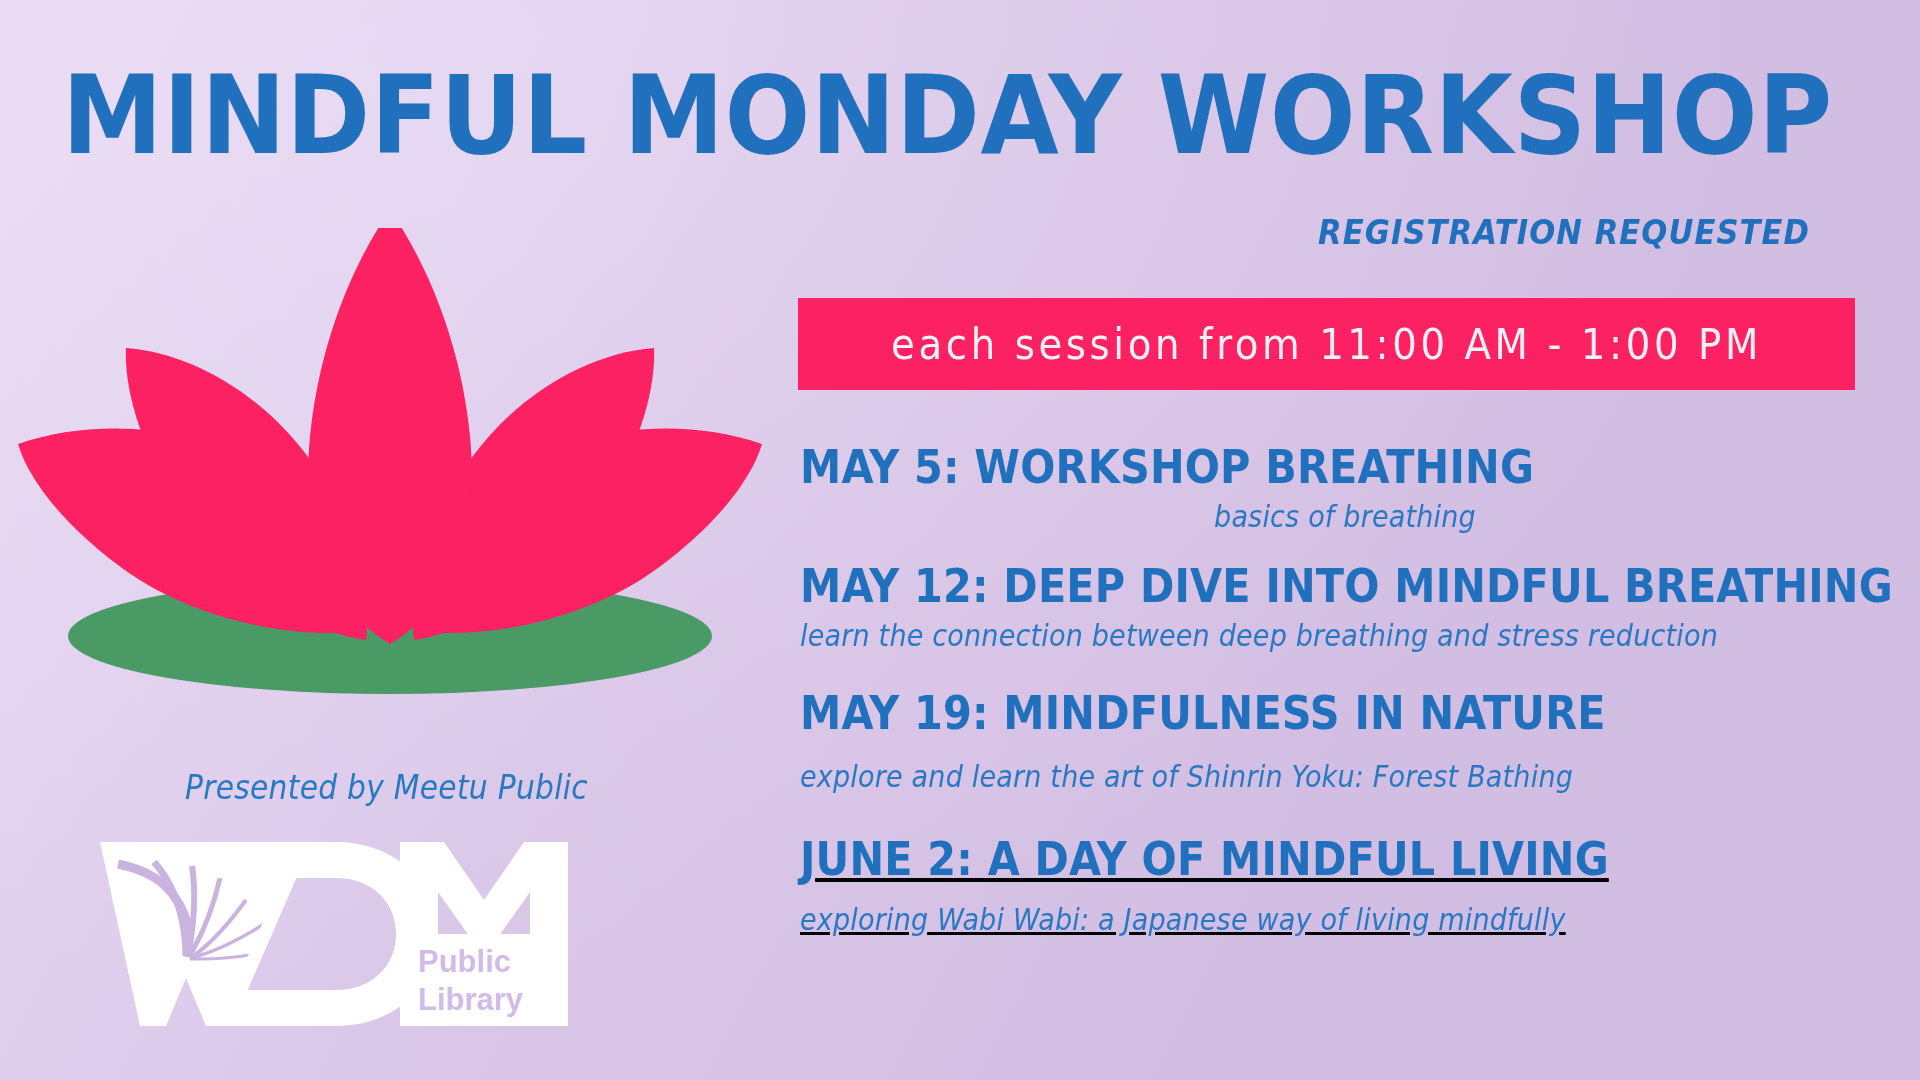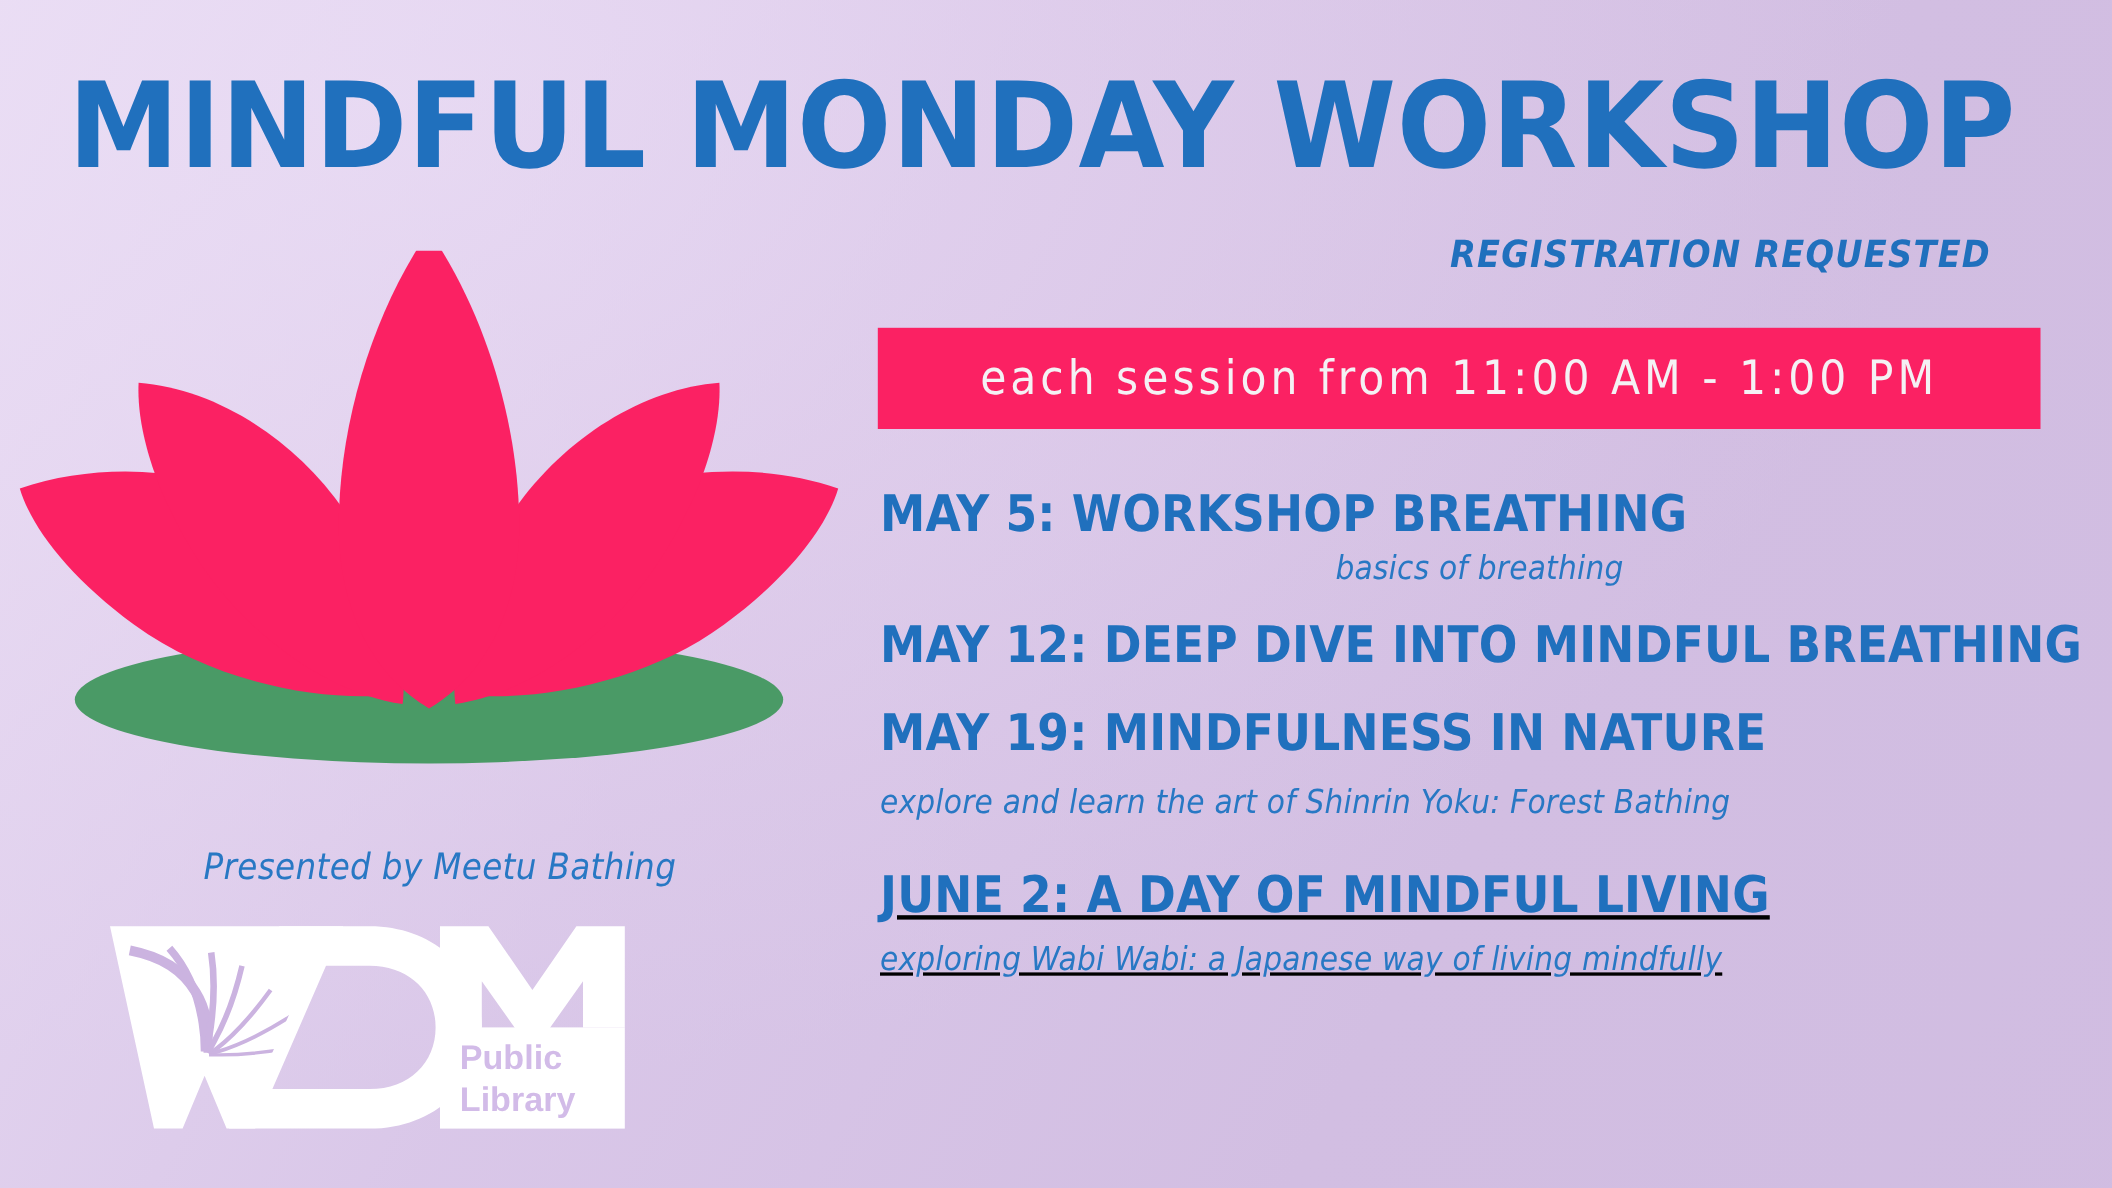--- a/index.html
+++ b/index.html
@@ -178,32 +178,33 @@
     <span class="banner-text">each session from 11:00 AM - 1:00 PM</span>
   </div>
 
   <div class="events">
     <div class="event ev0">
       <div class="event-title">MAY 5: WORKSHOP BREATHING</div>
       <div class="event-desc">basics of breathing</div>
     </div>
     <div class="event ev1">
       <div class="event-title">MAY 12: DEEP DIVE INTO MINDFUL BREATHING</div>
+      <div class="event-desc">learn the connection between deep breathing and stress reduction</div>
     </div>
     <div class="event ev2">
       <div class="event-title">MAY 19: MINDFULNESS IN NATURE</div>
       <div class="event-desc">explore and learn the art of Shinrin Yoku: Forest Bathing</div>
     </div>
     <div class="event ev3">
       <div class="event-title">JUNE 2: A DAY OF MINDFUL LIVING</div>
       <div class="event-desc">exploring Wabi Wabi: a Japanese way of living mindfully</div>
     </div>
   </div>
 
-  <div class="presenter">Presented by Meetu Bathing</div>
+  <div class="presenter">Presented by Meetu Public</div>
 
   <div class="logo">
     <svg viewBox="0 0 500 190" width="500" height="190" xmlns="http://www.w3.org/2000/svg">
       <defs>
         <clipPath id="wclip">
           <path d="M 0 0 L 200 0 L 118 186 L 100 186 L 86 150 L 72 186 L 54 186 Z"></path>
         </clipPath>
       </defs>
 
       <path d="M 0 4 L 212 4 L 132 188 L 106 188 L 86 140 L 66 188 L 40 188 Z" fill="#FFFFFF"></path>

